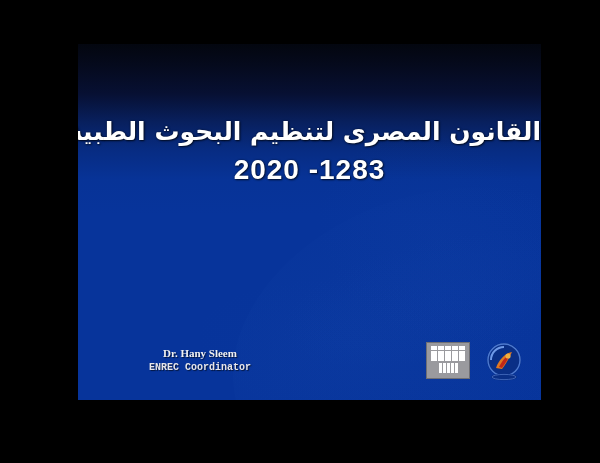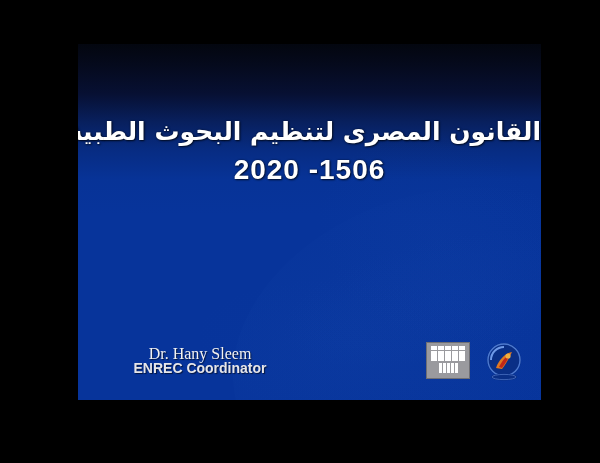--- a/index.html
+++ b/index.html
@@ -126,30 +126,30 @@
     position: absolute;
     left: 22px;
     top: 302px;
     width: 200px;
     text-align: center;
     direction: ltr;
   }
   #credit .name {
     color: #f2f2f2;
     font-family: "Liberation Serif", "DejaVu Serif", serif;
-    font-weight: normal;
-    font-size: 16px;
+    font-weight: bold;
+    font-size: 11px;
     line-height: 15px;
     text-shadow: 1px 1px 1px rgba(0,0,0,0.6);
   }
   #credit .role {
     color: #e6e6ea;
-    font-family: Liberation Sans, sans-serif;
+    font-family: Liberation Mono, monospace;
     font-weight: bold;
-    font-size: 14px;
+    font-size: 10px;
     line-height: 14px;
     text-shadow: 1px 1px 1px rgba(0,0,0,0.6);
   }
 
   
   #logos {
     position: absolute;
     left: 348px;
     top: 296px;
     width: 110px;
@@ -202,21 +202,21 @@
 
   <div id="slide">
 
     <div class="swirl swirl-a"></div>
     <div class="swirl swirl-d"></div>
     <div class="swirl swirl-b"></div>
     <div class="swirl swirl-c"></div>
 
     <div id="title-block">
       <div class="title-line">القانون المصرى لتنظيم البحوث الطبية</div>
-      <div class="title-line years">2020 -1506</div>
+      <div class="title-line years">2020 -1283</div>
     </div>
 
     <div id="credit">
       <div class="name">Dr. Hany Sleem</div>
       <div class="role">ENREC Coordinator</div>
     </div>
 
     <div id="logos">
 
       <div id="logo-enrec">

